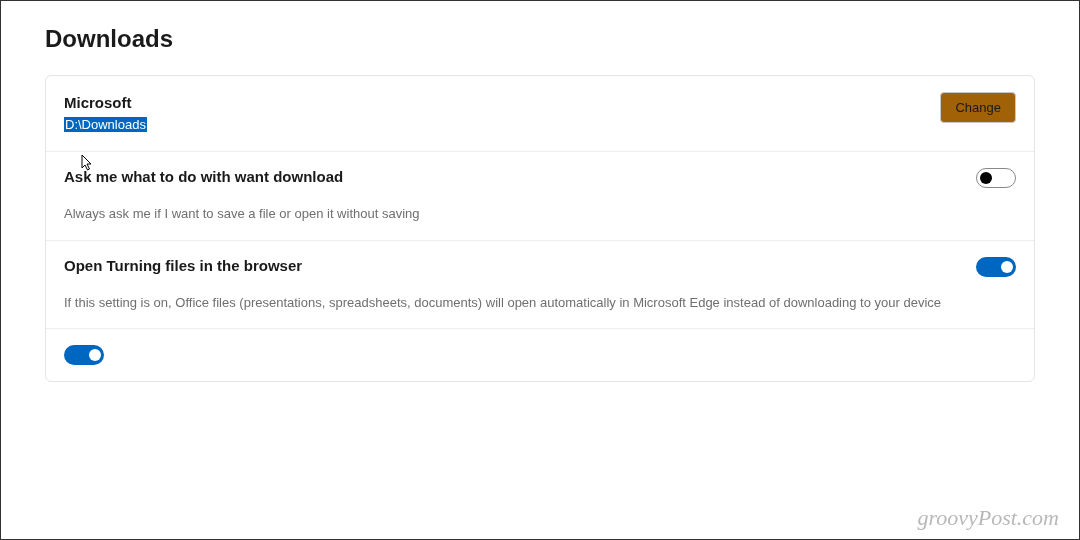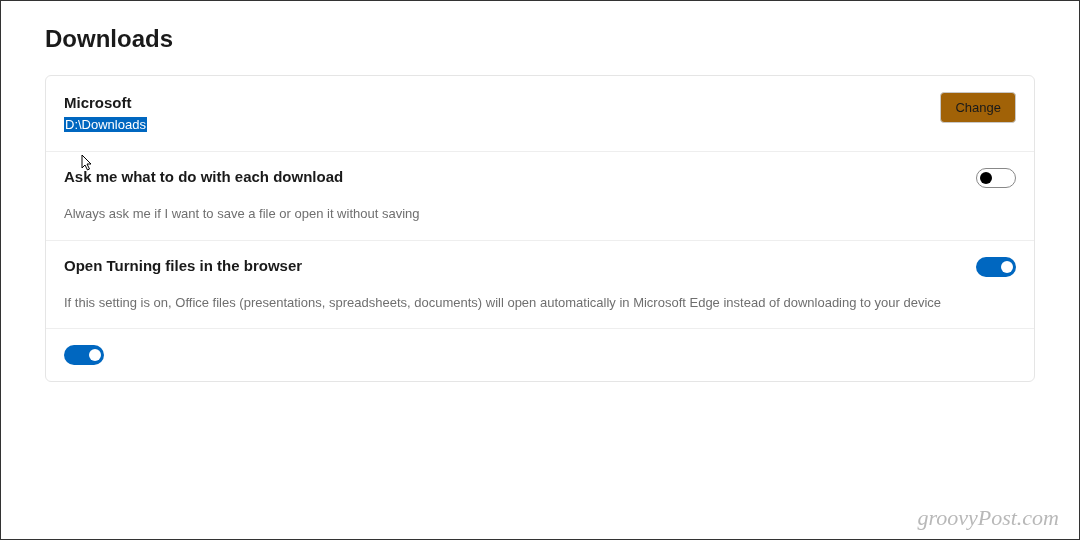--- a/index.html
+++ b/index.html
@@ -146,21 +146,21 @@
     <div class="row">
       <div class="row-text">
         <div class="row-title">Microsoft</div>
         <div class="location-path"><span class="selected-text">D:\Downloads</span></div>
       </div>
       <button class="change-btn">Change</button>
     </div>
 
     <div class="row">
       <div class="row-text">
-        <div class="row-title">Ask me what to do with each download</div>
+        <div class="row-title">Ask me what to do with want download</div>
         <div class="row-sub">Always ask me if I want to save a file or open it without saving</div>
       </div>
       <div class="toggle toggle-off"></div>
     </div>
 
     <div class="row">
       <div class="row-text">
         <div class="row-title">Open Turning files in the browser</div>
         <div class="row-sub">If this setting is on, Office files (presentations, spreadsheets, documents) will open automatically in Microsoft Edge instead of downloading to your device</div>
       </div>

